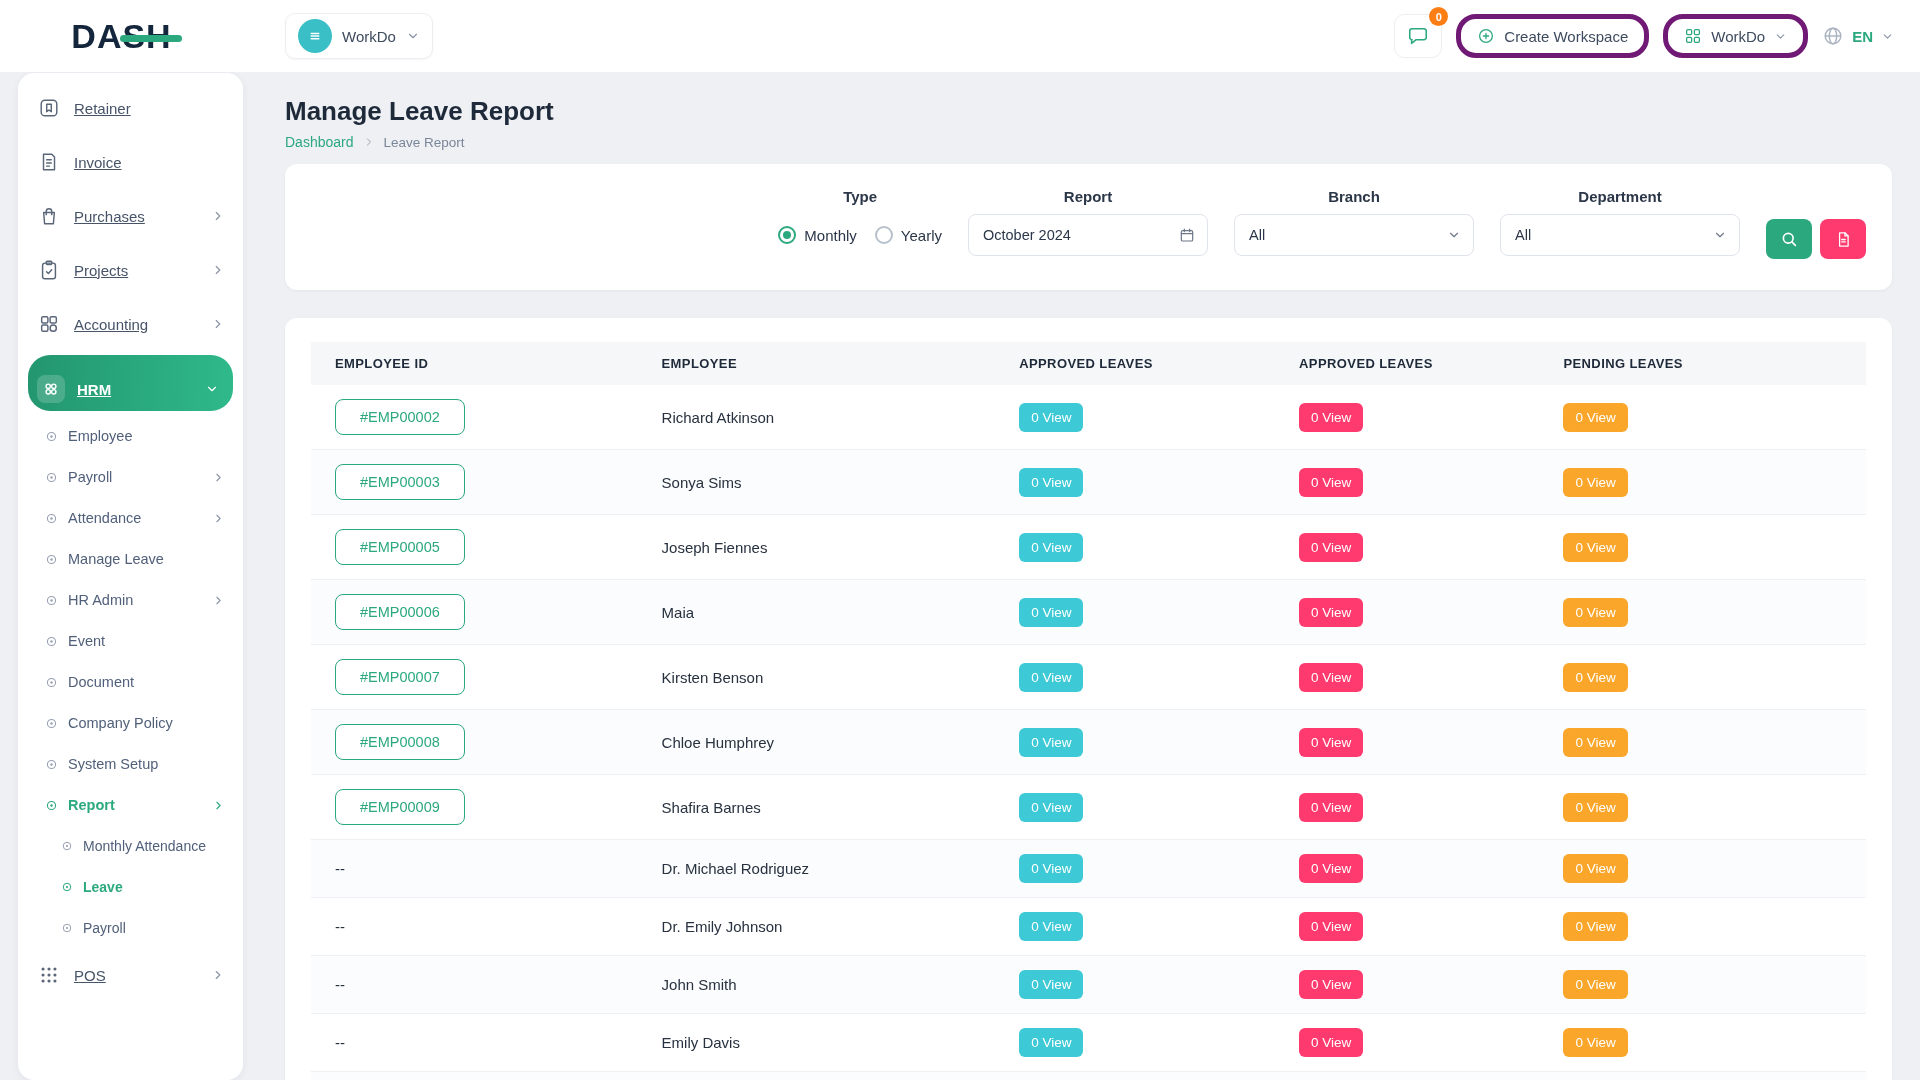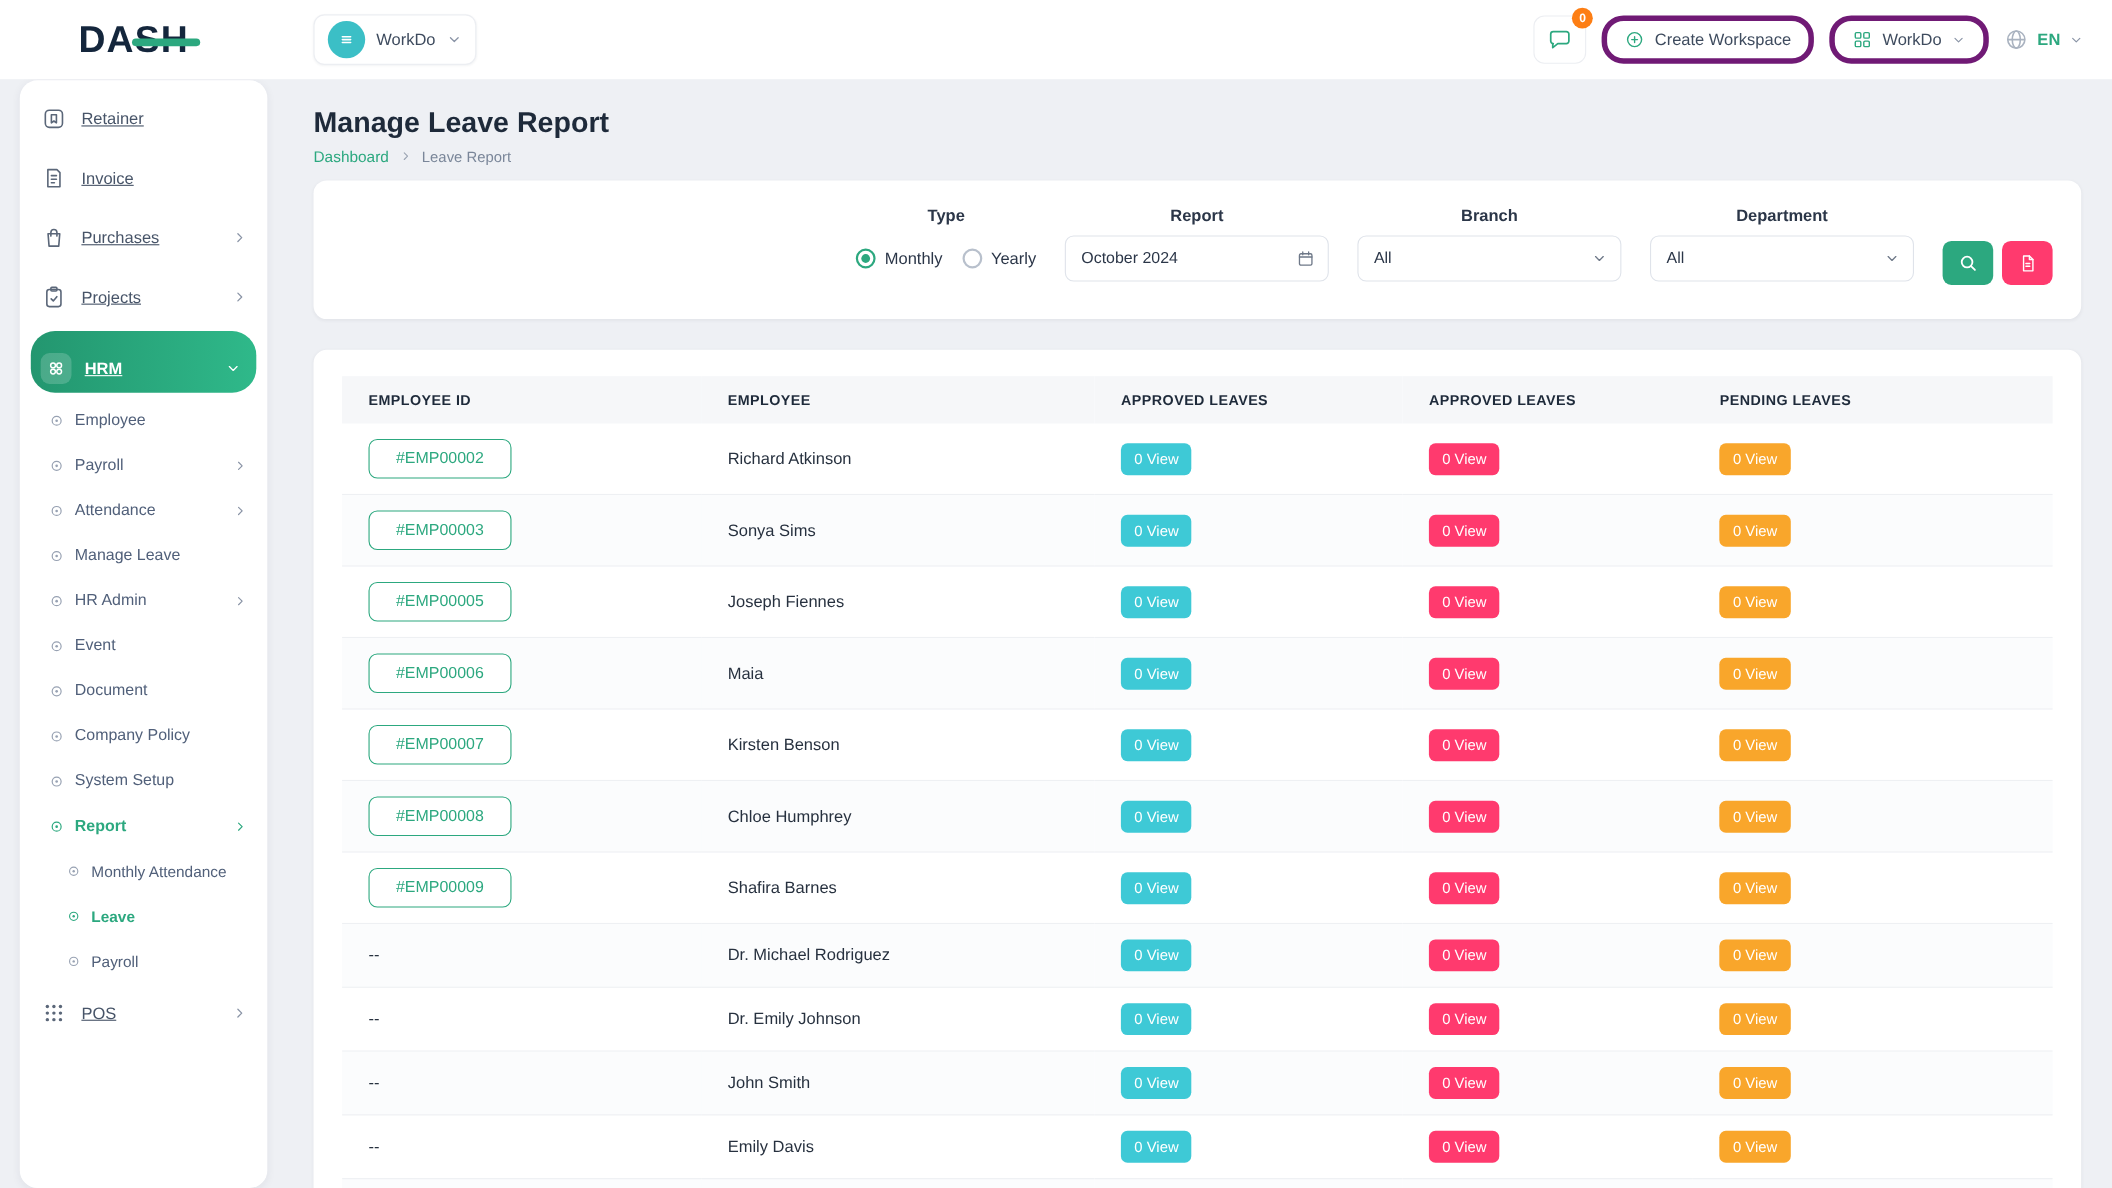--- a/index.html
+++ b/index.html
@@ -217,20 +217,36 @@
         </svg>
     </span>
     <span class="nav-label">Projects</span>
     <span class="nav-chev">
       <svg width="14" height="14" viewBox="0 0 24 24" fill="none" stroke="currentColor" stroke-width="2" stroke-linecap="round" stroke-linejoin="round">
           <path d="M9 6l6 6-6 6"></path>
         </svg>
     </span>
   </div>
 
+  <div class="nav-item">
+    <span class="nav-icon">
+      <svg width="22" height="22" viewBox="0 0 24 24" fill="none" stroke="currentColor" stroke-width="1.6">
+          <rect x="4" y="4" width="6.8" height="6.8" rx="1.6"></rect>
+          <rect x="13.2" y="4" width="6.8" height="6.8" rx="1.6"></rect>
+          <rect x="4" y="13.2" width="6.8" height="6.8" rx="1.6"></rect>
+          <circle cx="16.6" cy="16.6" r="3.4"></circle>
+        </svg>
+    </span>
+    <span class="nav-label">Accounting</span>
+    <span class="nav-chev">
+      <svg width="14" height="14" viewBox="0 0 24 24" fill="none" stroke="currentColor" stroke-width="2" stroke-linecap="round" stroke-linejoin="round">
+          <path d="M9 6l6 6-6 6"></path>
+        </svg>
+    </span>
+  </div>
 
   <div class="nav-item active-pill">
     <span class="nav-icon">
       <svg width="18" height="18" viewBox="0 0 24 24" fill="none" stroke="currentColor" stroke-width="1.8">
           <circle cx="8.3" cy="8.3" r="2.9"></circle>
           <circle cx="15.7" cy="8.3" r="2.9"></circle>
           <circle cx="8.3" cy="15.7" r="2.9"></circle>
           <circle cx="15.7" cy="15.7" r="2.9"></circle>
         </svg>
     </span>

